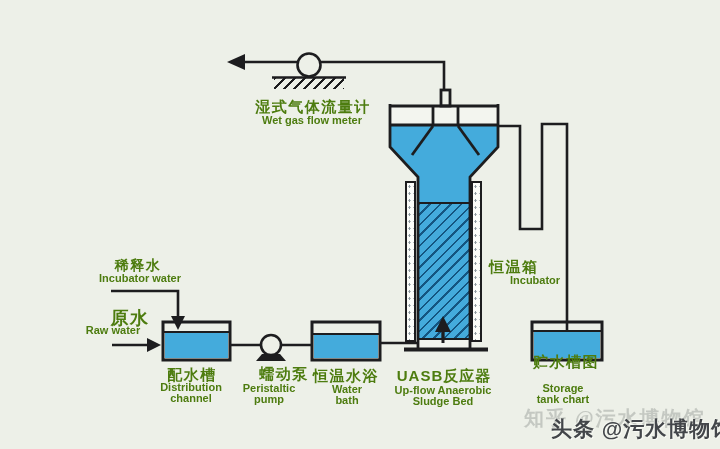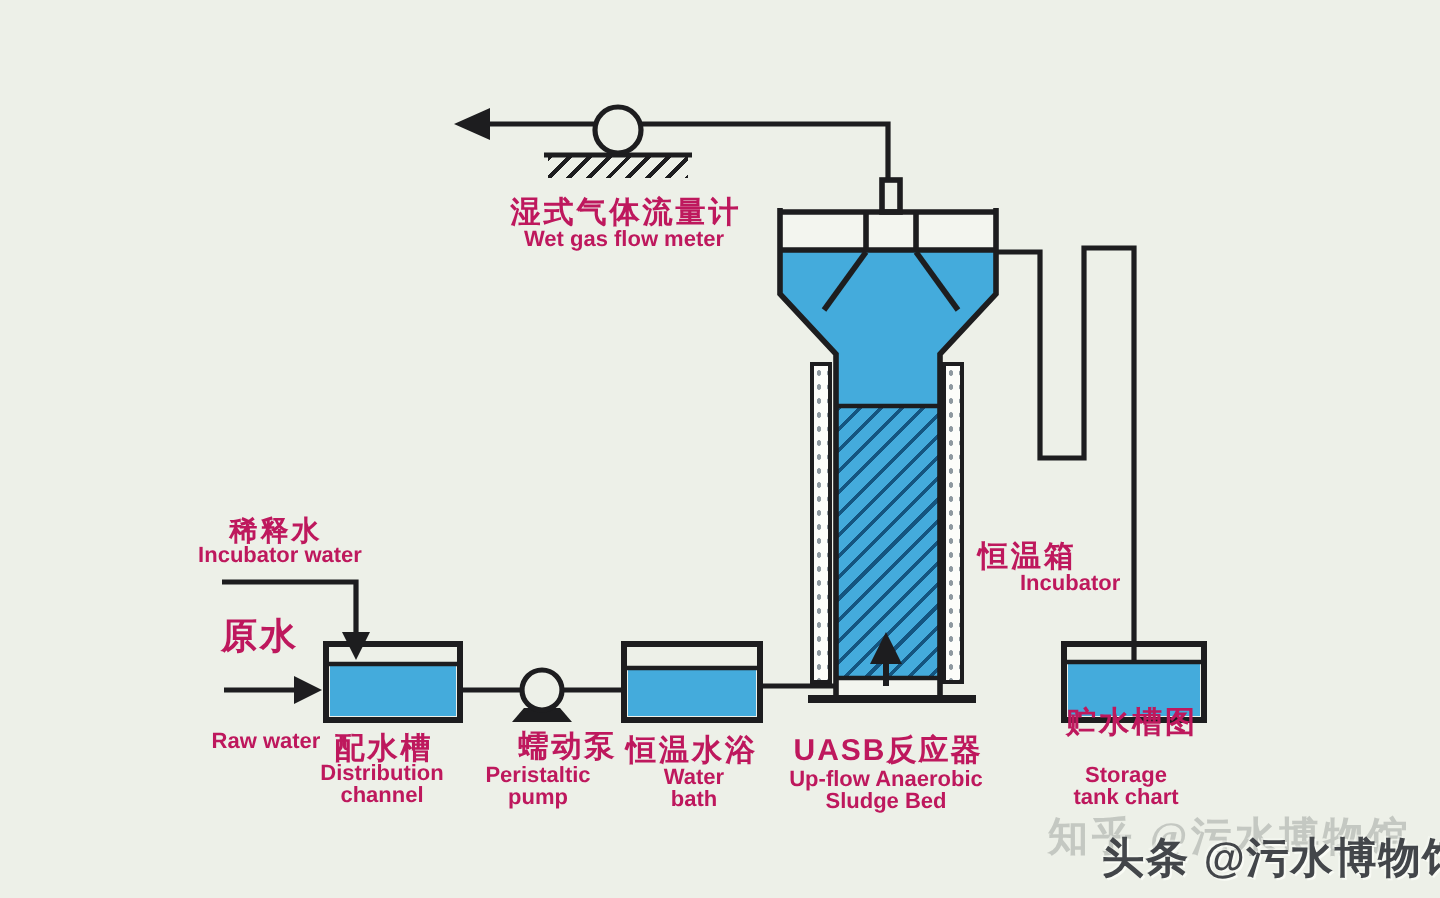--- a/index.html
+++ b/index.html
@@ -24,26 +24,26 @@
   }
   #strip-left{left:405px;}
   #strip-right{left:471px;}
   #ground-hatch{
     left:274px;top:78px;width:70px;height:11px;
     background-image:repeating-linear-gradient(135deg,#1d1d1f 0 2px,transparent 2px 7px);
   }
   svg{position:absolute;left:0;top:0;z-index:2;}
   
   .lbl{
-    position:absolute;z-index:3;color:#be185d;font-weight:700;
+    position:absolute;z-index:3;color:#4d7c0f;font-weight:700;
     transform:translateX(-50%);white-space:nowrap;text-align:center;
   }
   .zh{font-size:15px;letter-spacing:1.5px;line-height:16px;}
   .en{font-size:11px;letter-spacing:0;line-height:10.5px;white-space:pre-line;}
-  .left-align{transform:none;text-align:center;margin-top:12px;}
+  .left-align{transform:none;text-align:center;}
   .wm{position:absolute;z-index:4;font-weight:700;white-space:nowrap;}
   #wm-ghost{left:524px;top:405px;font-size:20px;color:rgba(140,146,140,0.42);letter-spacing:2px;font-family:Liberation Serif, serif;}
   #wm-main{left:551px;top:415px;font-size:21px;color:#43464a;letter-spacing:1px;
            text-shadow:1px 1px 0 rgba(250,252,246,0.9), -1px -1px 0 rgba(250,252,246,0.5);}
 </style>
 </head>
 <body>
 
 <div id="stage">
 
@@ -107,21 +107,21 @@
     <polygon points="443,316 435,332 451,332" fill="#1d1d1f"></polygon>
   </svg>
 
   <div class="lbl zh" style="left:313px;top:99px;">湿式气体流量计</div>
   <div class="lbl en" style="left:312px;top:115px;text-align:center;">Wet gas flow meter</div>
 
   <div class="lbl zh" style="left:138px;top:257px;font-size:14px;">稀释水</div>
   <div class="lbl en" style="left:140px;top:273px;">Incubator water</div>
 
   <div class="lbl zh" style="left:130px;top:310px;font-size:18px;">原水</div>
-  <div class="lbl en" style="left:133px;top:325px;margin-top:41px;">Raw water</div>
+  <div class="lbl en" style="left:113px;top:325px;">Raw water</div>
 
   <div class="lbl zh" style="left:192px;top:367px;">配水槽</div>
   <div class="lbl en" style="left:191px;top:382px;">Distribution
 channel</div>
 
   <div class="lbl zh" style="left:270px;top:366px;margin-left:14px;">蠕动泵</div>
   <div class="lbl en" style="left:269px;top:383px;">Peristaltic
 pump</div>
 
   <div class="lbl zh" style="left:346px;top:368px;">恒温水浴</div>

